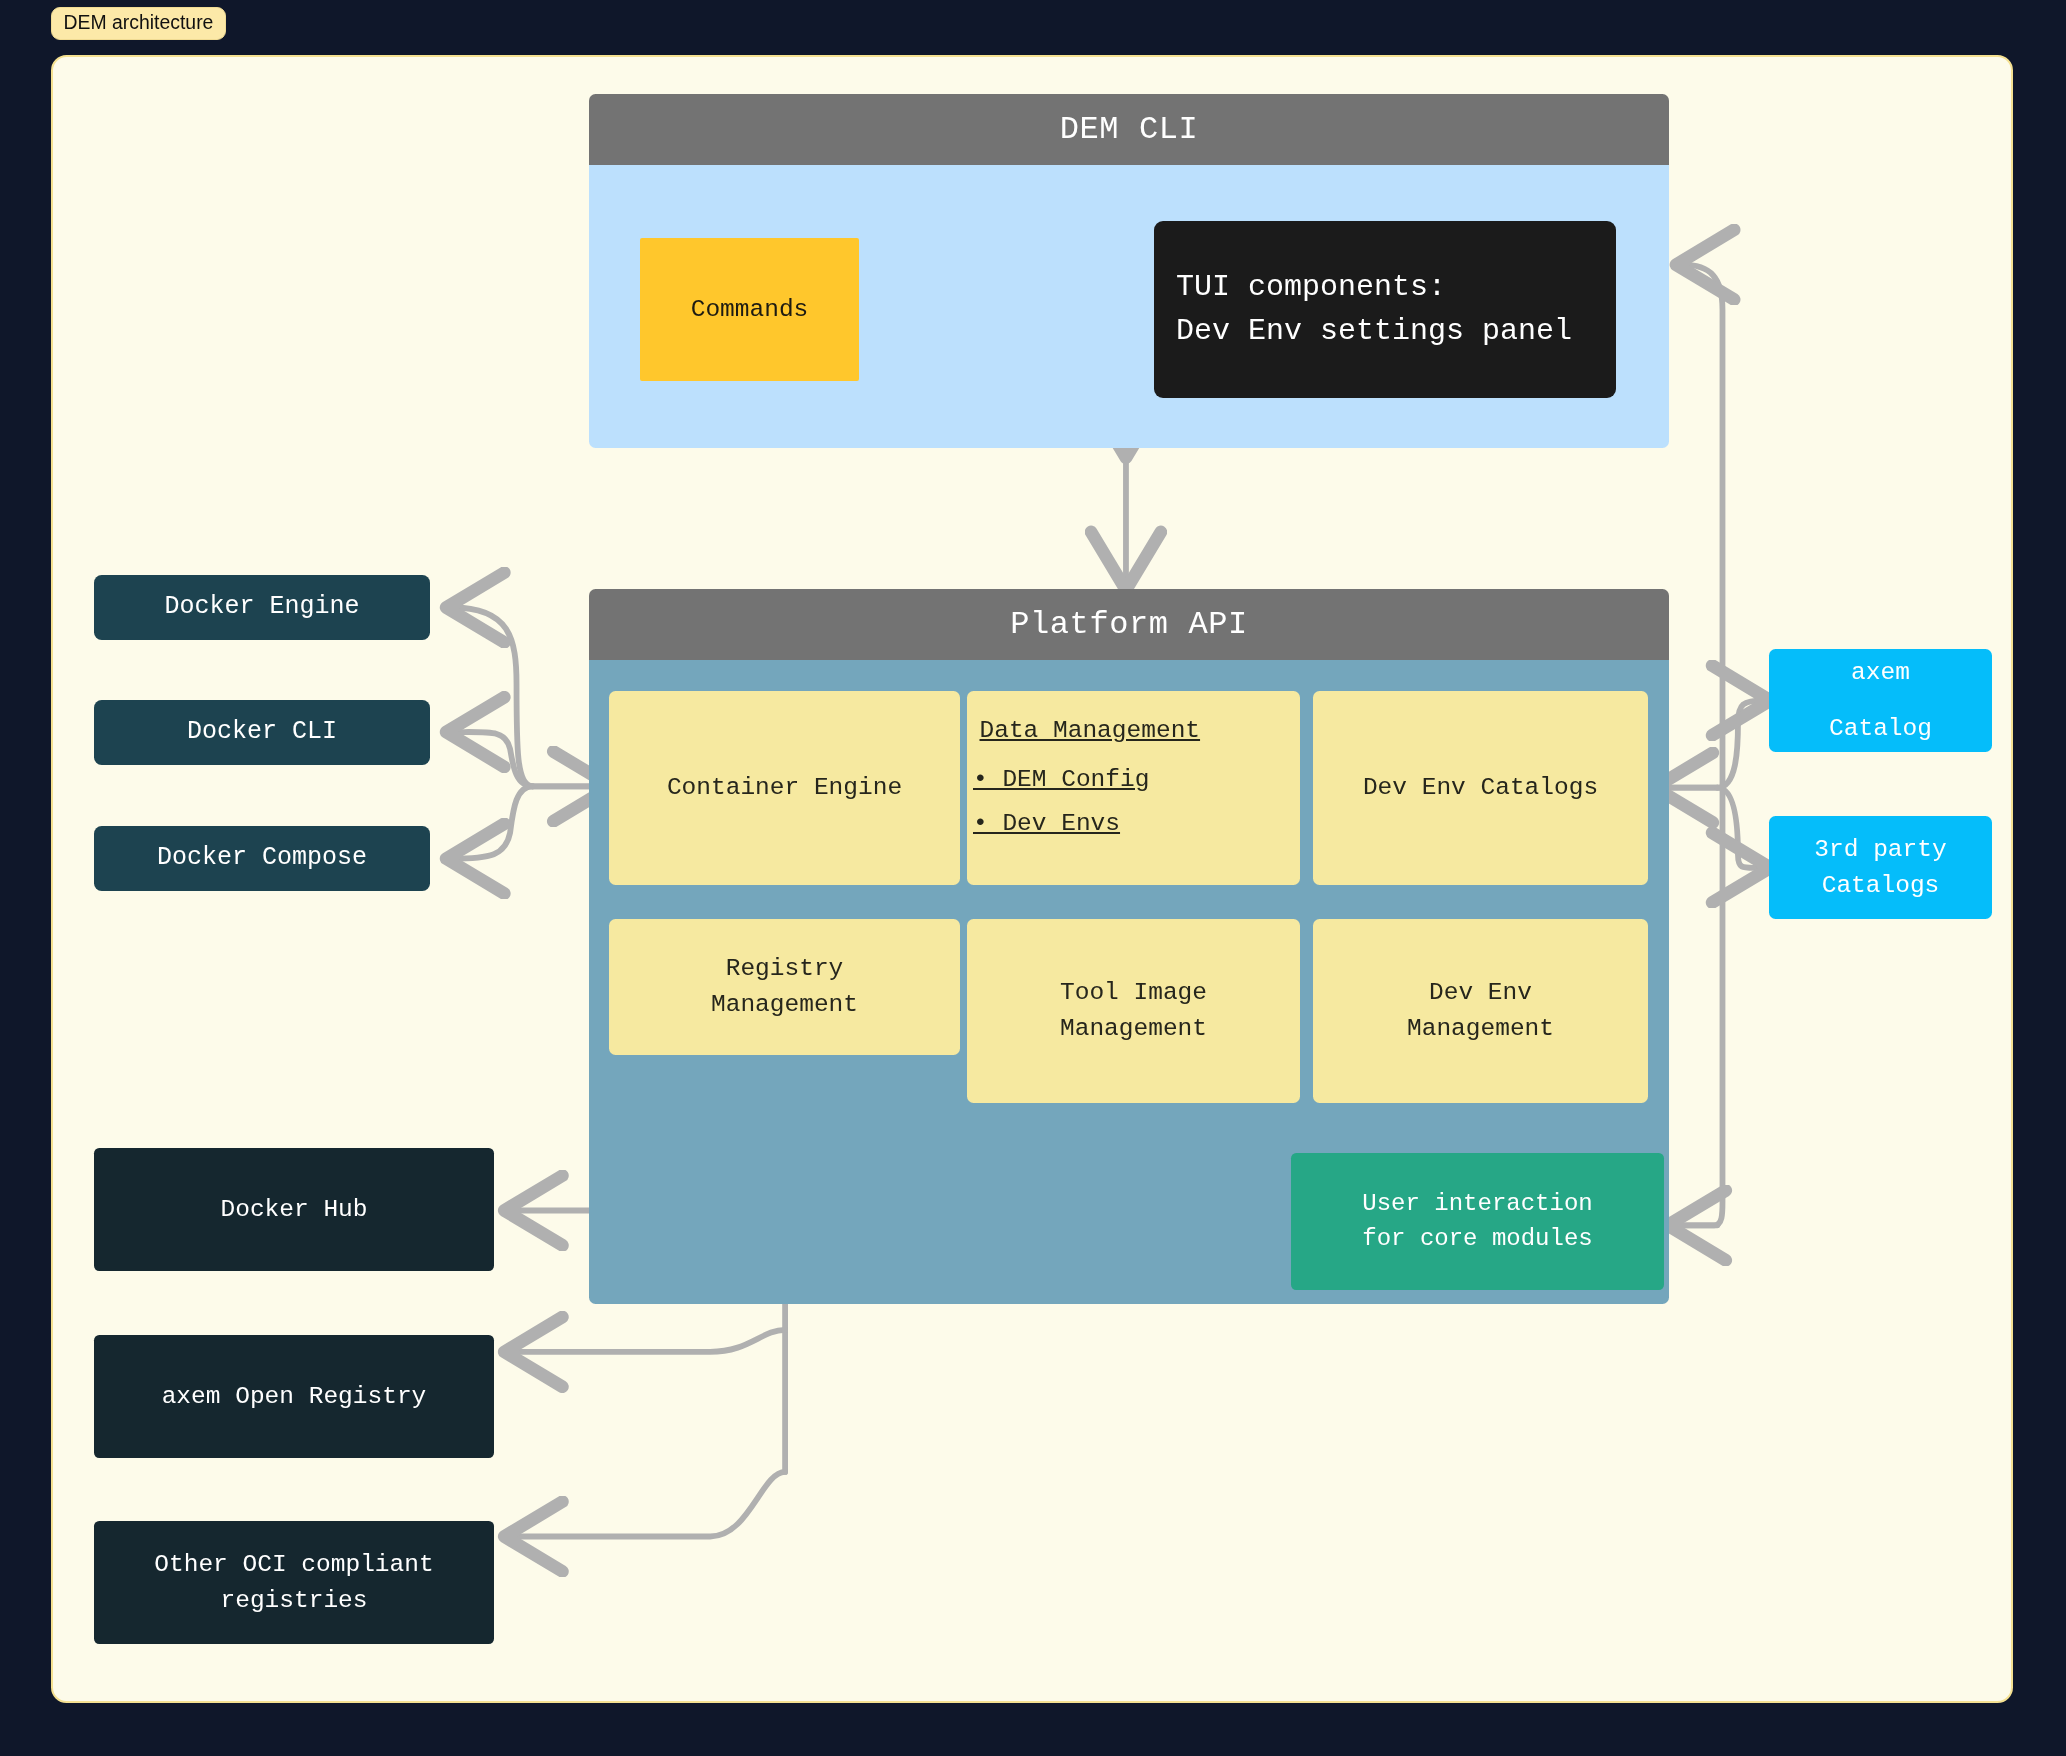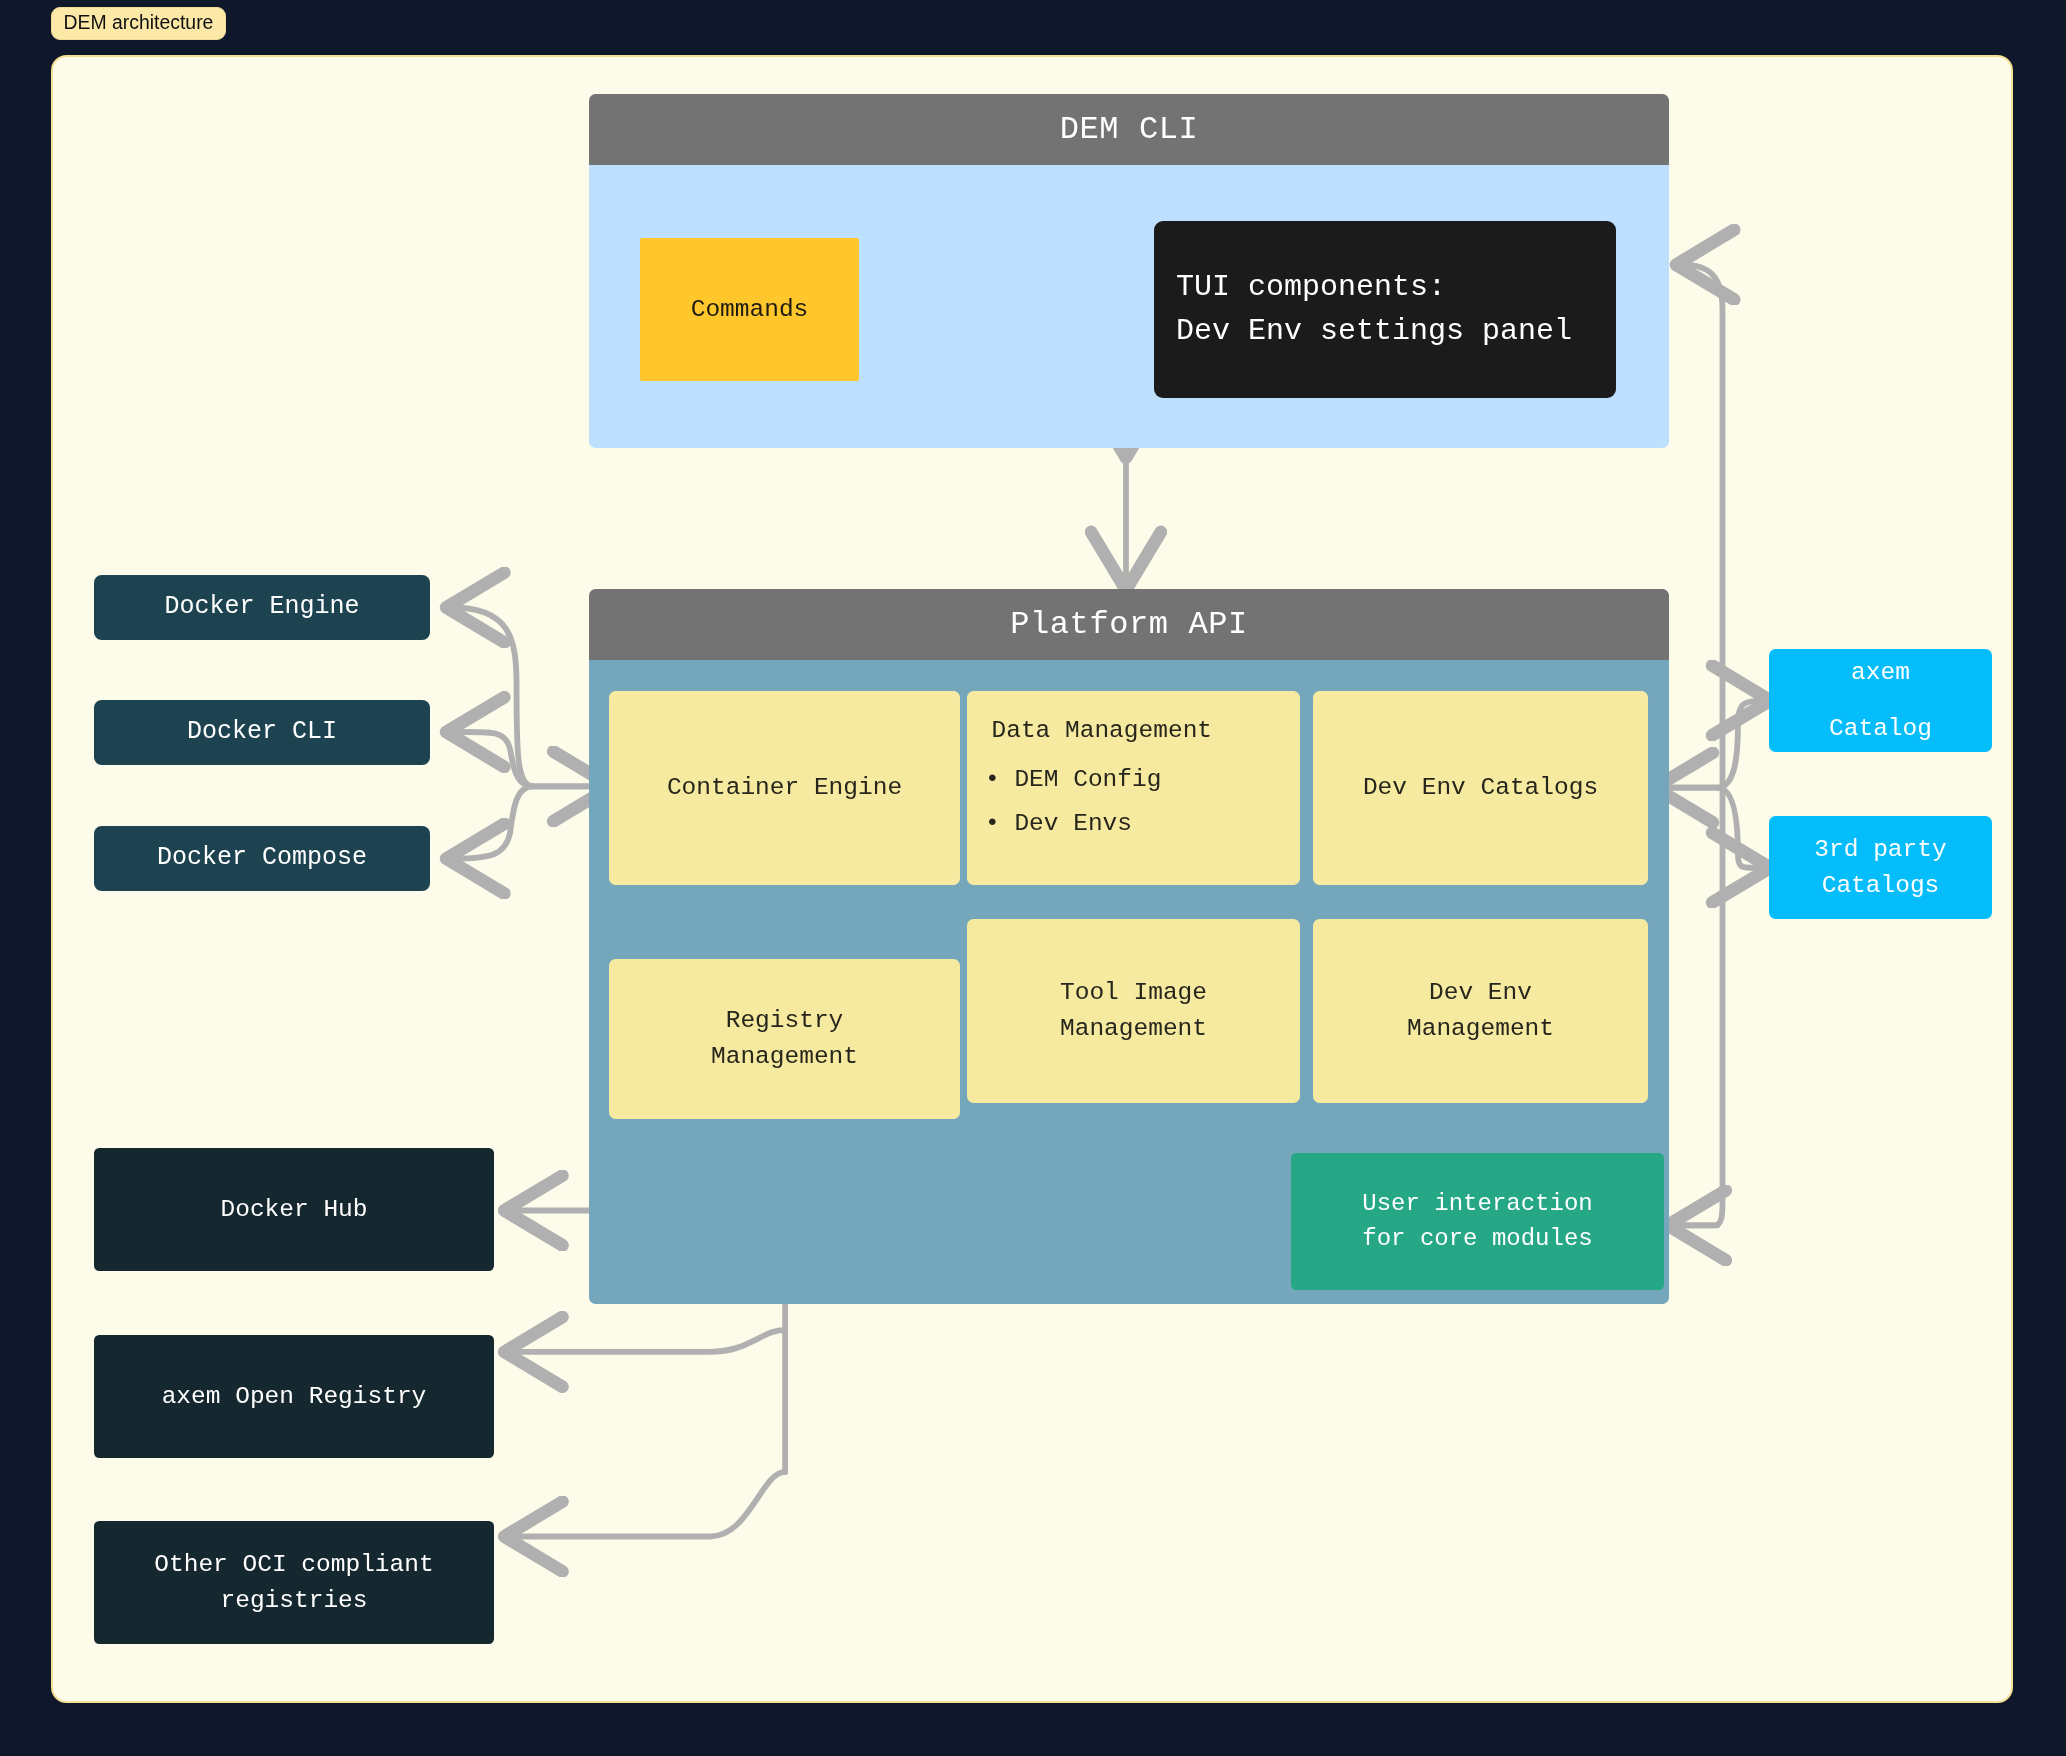--- a/index.html
+++ b/index.html
@@ -48,27 +48,27 @@
   .node .ln{display:block;white-space:pre;}
 
   
   #commands{left:640px;top:238px;width:219px;height:143px;background:#FFC72C;color:#1d1b12;border-radius:2px;font-size:24.5px;}
   #tui{left:1154px;top:221px;width:462px;height:177px;background:#1B1B1B;color:#ffffff;border-radius:9px;font-size:30px;align-items:flex-start;padding-left:22px;}
   #tui .ln{text-align:left;}
 
   
   .card{background:#F6E9A0;color:#26261c;border-radius:6.5px;font-size:24.5px;}
   #container-engine{left:609px;top:691px;width:351px;height:194px;}
-  #data-mgmt{left:967px;top:691px;width:333px;height:194px;align-items:flex-start;justify-content:flex-start;padding:22px 0 0 18px;font-size:24.5px;}
+  #data-mgmt{left:967px;top:691px;width:333px;height:194px;align-items:flex-start;justify-content:flex-start;padding:22px 0 0 6px;font-size:24.5px;text-decoration:underline;}
   #data-mgmt .hd{display:block;text-align:left;white-space:pre;margin-bottom:13px;padding-left:6.5px;}
   #data-mgmt .bullet{display:block;text-align:left;white-space:pre;margin-bottom:9px;}
   #dev-env-catalogs{left:1313px;top:691px;width:335px;height:194px;}
 
   
-  #registry-mgmt{left:609px;top:919px;width:351px;height:160px;margin-top:40px;}
+  #registry-mgmt{left:609px;top:919px;width:351px;height:136px;}
   #tool-image-mgmt{left:967px;top:919px;width:333px;height:184px;}
   #dev-env-mgmt{left:1313px;top:919px;width:335px;height:184px;}
 
   
   #user-interaction{left:1291px;top:1153px;width:373px;height:137px;background:#26A786;color:#ffffff;border-radius:5.2px;font-size:24px;}
 
   
   .dark-a{background:#1D4350;color:#ffffff;border-radius:7.7px;font-size:25px;}
   #docker-engine{left:94px;top:575px;width:336px;height:65px;}
   #docker-cli{left:94px;top:700px;width:336px;height:65px;}

